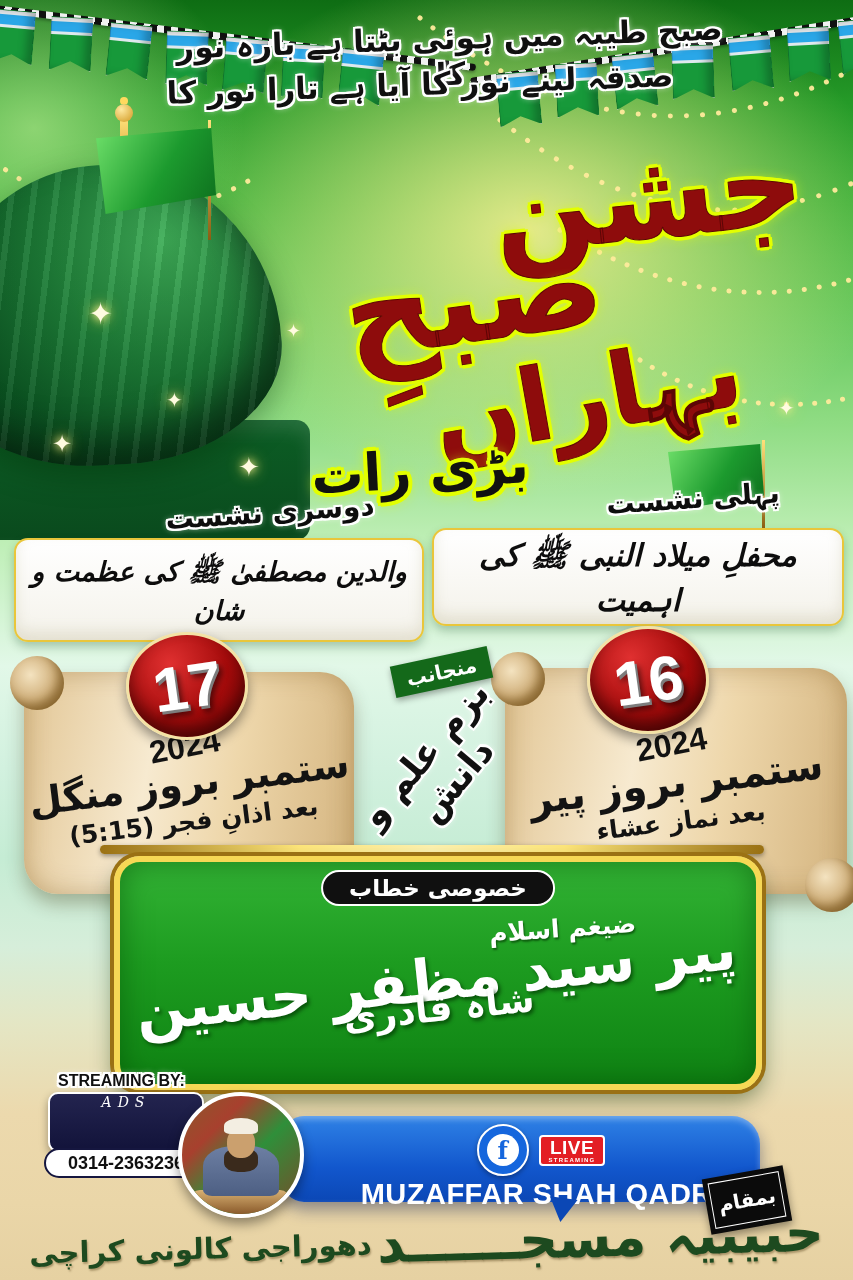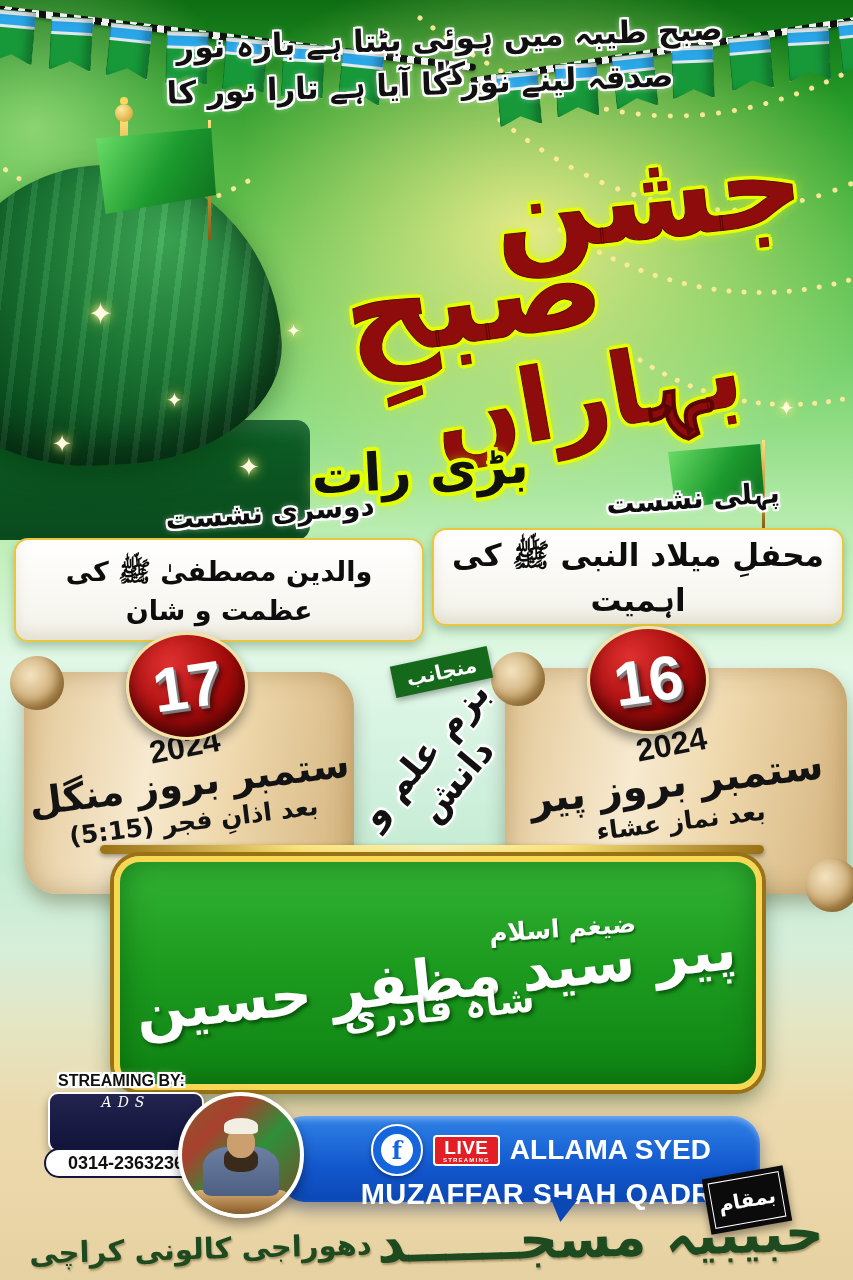--- a/index.html
+++ b/index.html
@@ -34,21 +34,21 @@
   .rope{height:7px;background:repeating-linear-gradient(90deg,#101010 0 7px,#f1f1f1 7px 14px);border-radius:3px;box-shadow:0 2px 3px rgba(0,0,0,.3);}
   .flag{width:40px;height:52px;border:1px solid rgba(0,0,0,.25);
     background:linear-gradient(180deg,#e9edf0 0 8%, #2aa7e8 8% 26%, #dfe9ee 26% 32%, #17993a 32% 100%);
     clip-path:polygon(0 0,100% 0,100% 100%,50% 82%,0 100%);box-shadow:inset -6px 0 8px rgba(0,0,0,.25);}
   .sparkle{color:#fffbe0;text-shadow:0 0 8px #fff59b,0 0 16px #ffe34d;}
   
   .tw{color:#8e0c0c;font-weight:bold;-webkit-text-stroke:1px #5c0505;}
   
   .sbox{background:linear-gradient(180deg,#ffffff,#f4f2ea);border:2px solid #e9c63b;border-radius:14px;
     box-shadow:0 5px 10px rgba(0,60,20,.25), inset 0 -8px 14px rgba(180,170,130,.25);
-    display:flex;align-items:center;justify-content:center;color:#0d0d0d;font-weight:bold;}
+    display:flex;align-items:center;justify-content:center;color:#0d0d0d;font-weight:bold;font-style:italic;}
   .shead{color:#0d0d0d;font-weight:bold;}
   
   .scroll{background:linear-gradient(100deg,#e2c695 0%,#f7ead0 38%,#eed7ab 62%,#d3b37e 100%);
     border-radius:16px 34px 16px 34px;box-shadow:0 10px 18px rgba(60,40,0,.3), inset 0 0 26px rgba(120,80,20,.35);}
   .scroll::before,.scroll::after{content:"";position:absolute;width:54px;height:54px;border-radius:50%;
     background:radial-gradient(circle at 38% 35%,#f4e3c0,#c49e63 70%,#9a7438);box-shadow:inset -6px -6px 10px rgba(90,60,10,.5);}
   .scroll::before{left:-14px;top:-16px;}
   .scroll::after{right:-12px;bottom:-18px;}
   .daybadge{width:116px;height:102px;border-radius:50%;
     background:radial-gradient(circle at 35% 28%,#e03030 0%,#a40b0b 55%,#5e0202 100%);
@@ -174,20 +174,21 @@
       <div class="urdu" style="font-size:25px;margin-top:2px;">بعد اذانِ فجر (5:15)</div>
     </div>
   </div>
 
   <div class="abs urdu" style="left:392px;top:656px;background:#14691a;color:#fff;font-size:20px;font-weight:bold;padding:4px 14px;transform:rotate(-12deg);box-shadow:0 3px 6px rgba(0,0,0,.35);">منجانب</div>
   <div class="abs urdu ow" style="left:330px;top:726px;width:220px;text-align:center;font-size:36px;font-weight:bold;color:#111;transform:rotate(-50deg);">بزم علم و دانش</div>
 
   <div class="abs goldbar" style="left:100px;top:845px;width:664px;height:9px;"></div>
 
   <div class="abs gbanner" style="left:114px;top:856px;width:636px;height:222px;">
+    <div class="pill urdu" style="position:absolute;left:50%;transform:translateX(-50%);top:8px;font-size:23px;">خصوصی خطاب</div>
     <div class="urdu" style="position:absolute;right:120px;top:52px;color:#fff;font-size:25px;font-weight:bold;transform:rotate(-4deg);text-shadow:1px 2px 2px rgba(0,50,0,.6);">ضیغم اسلام</div>
     <div class="urdu" style="position:absolute;left:0;top:84px;width:100%;text-align:center;color:#fff;transform:rotate(-6deg);text-shadow:2px 3px 4px rgba(0,50,0,.65);">
       <span style="font-size:58px;font-weight:bold;">پیر سید مظفر حسین</span>
       <span style="font-size:36px;font-weight:bold;position:relative;top:-26px;">شاہ قادری</span>
     </div>
   </div>
 
   <div class="abs ow" style="left:58px;top:1072px;font-family:'Liberation Sans',sans-serif;font-weight:bold;font-size:16px;color:#101010;">STREAMING BY:</div>
   <div class="abs navybox" style="left:48px;top:1092px;width:152px;height:56px;">
     <div style="font-family:'DejaVu Serif',serif;font-style:italic;font-size:14px;letter-spacing:6px;line-height:16px;">ADS</div>
@@ -206,21 +207,20 @@
     <div style="display:flex;align-items:center;gap:10px;justify-content:center;">
       <div class="fbcircle">
         <div class="fbinner">
             <span>f</span>
           </div>
       </div>
       <div class="livebadge">
         <b>LIVE</b>
         <small>STREAMING</small>
       </div>
-      <span style="font-size:28px;">ALLAMA SYED</span>
     </div>
     <div style="font-size:29px;text-align:center;margin-top:2px;letter-spacing:.5px;">MUZAFFAR SHAH QADRI</div>
   </div>
   <div class="abs" style="left:548px;top:1198px;width:0;height:0;border-left:14px solid transparent;border-right:14px solid transparent;border-top:24px solid #0b47b5;transform:rotate(8deg);"></div>
 
   <div class="abs venuetag urdu" style="left:706px;top:1172px;width:82px;height:56px;transform:rotate(-10deg);font-size:20px;font-weight:bold;">
     <span>بمقام</span>
   </div>
   <div class="abs urdu venue-line" style="left:0;bottom:6px;width:100%;text-align:center;transform:rotate(-1.5deg);">
     <span style="font-size:54px;">حبیبیہ مسجــــــد</span>

